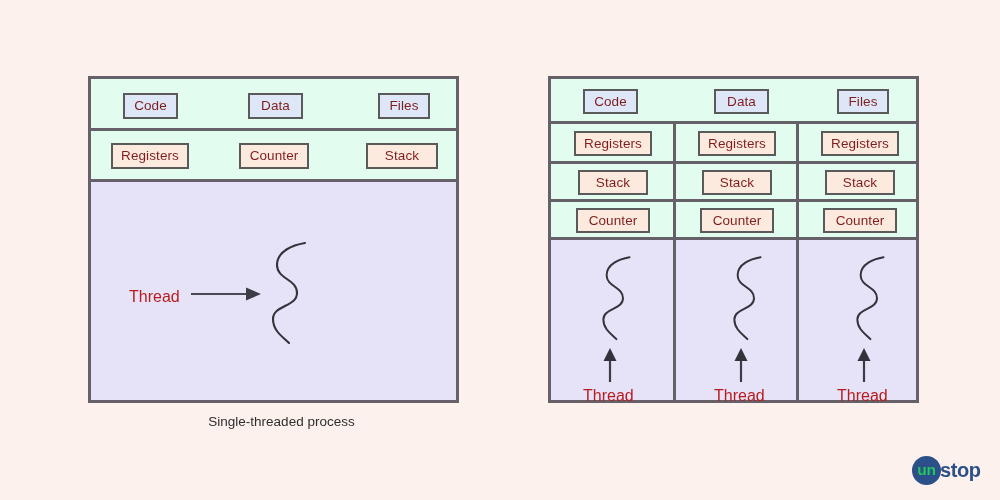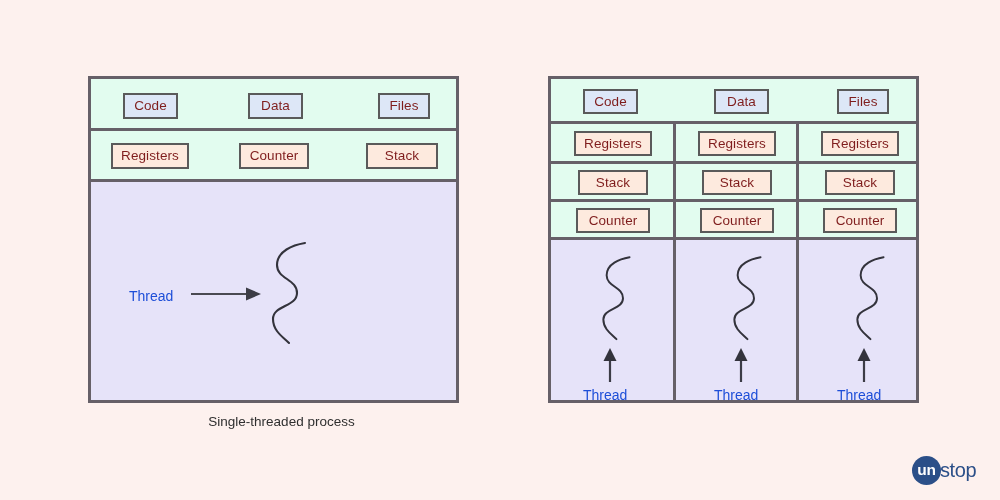--- a/index.html
+++ b/index.html
@@ -78,22 +78,22 @@
     position: absolute;
     pointer-events: none;
   }
   .thread-wrap svg {
     display: block;
     overflow: visible;
   }
 
   .thread-label {
     position: absolute;
-    font-size: 14px;
-    color: #1d4ed8;
+    font-size: 16px;
+    color: #b91c1c;
     white-space: nowrap;
     line-height: 1;
   }
 
   
   .caption {
     position: absolute;
     font-size: 13.5px;
     color: #2f2f2f;
     white-space: nowrap;
@@ -106,32 +106,32 @@
     position: absolute;
     display: flex;
     align-items: center;
     height: 30px;
   }
   .logo-mark {
     width: 29px;
     height: 29px;
     border-radius: 50%;
     background: #2b4f88;
-    color: #ffffff;
+    color: #22c55e;
     font-size: 15.5px;
     font-weight: bold;
     display: flex;
     align-items: center;
     justify-content: center;
     letter-spacing: -0.3px;
     text-align: right;
   }
   .logo-word {
     font-size: 20px;
-    font-weight: normal;
+    font-weight: bold;
     color: #2b4f88;
     margin-left: -1px;
     letter-spacing: -0.4px;
     line-height: 1;
   }
 </style>
 </head>
 <body>
 
 <div id="stage">

